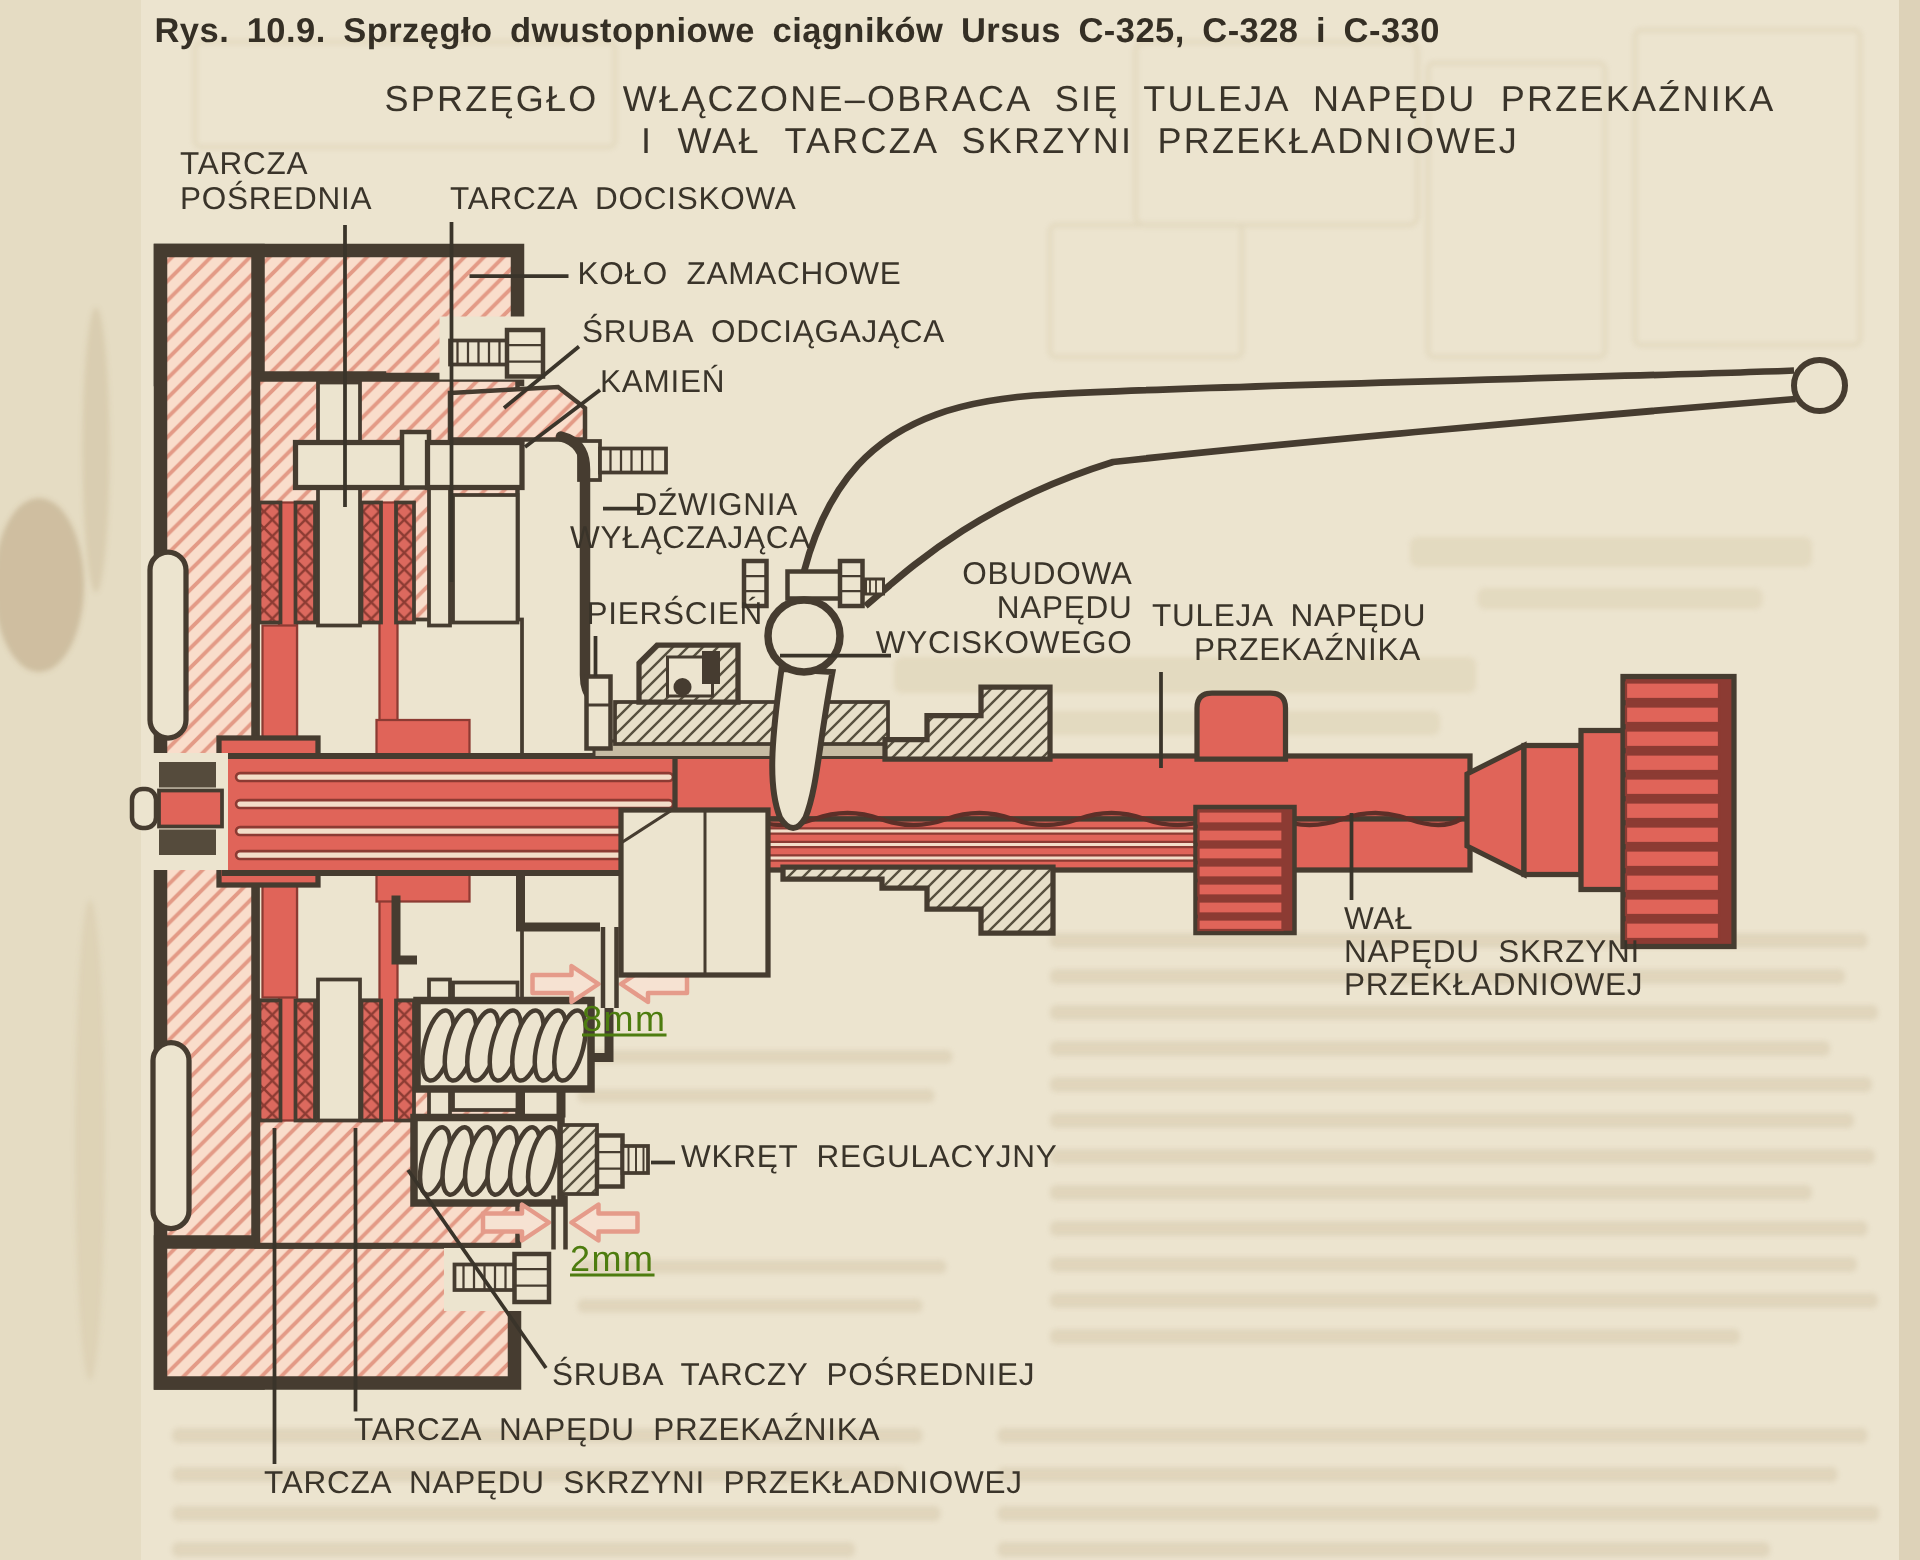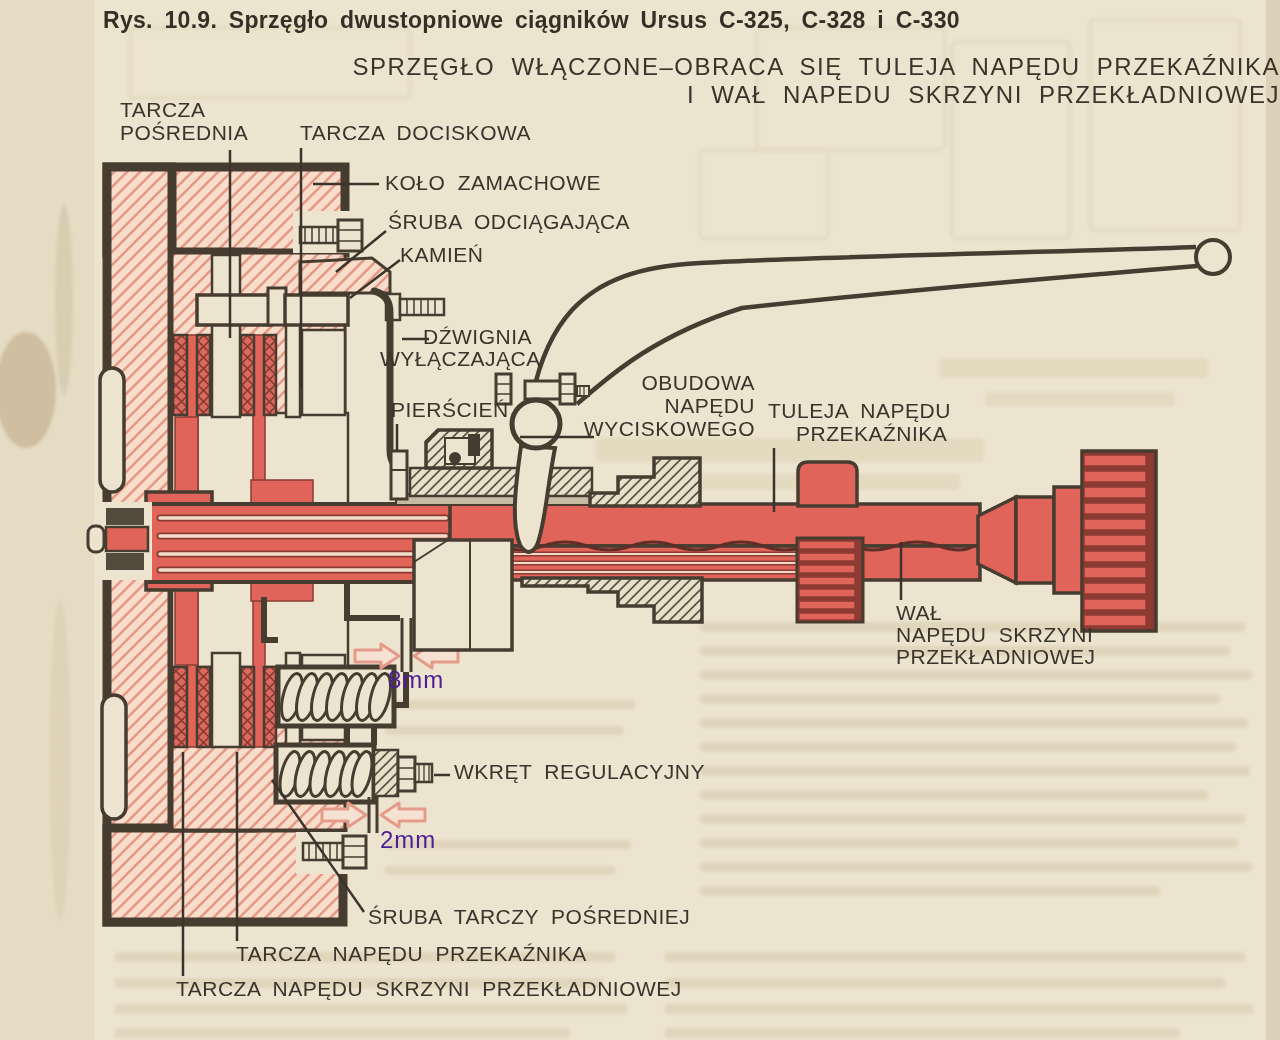--- a/index.html
+++ b/index.html
@@ -18,33 +18,33 @@
   }
   .lbl.right{text-align:right;}
   .lbl.center{text-align:right;}
   .caption{
     position:absolute;left:103px;top:7px;z-index:5;
     font-size:23px;font-weight:bold;letter-spacing:.3px;word-spacing:5px;
     color:#352f25;white-space:nowrap;
   }
   .title-line{
     position:absolute;left:160px;width:1120px;z-index:5;
-    text-align:right;font-size:24px;letter-spacing:1.5px;word-spacing:8px;
+    text-align:center;font-size:24px;letter-spacing:1.5px;word-spacing:8px;
     color:#3a342a;white-space:nowrap;
   }
   .dim{
-    position:absolute;z-index:5;font-size:24px;letter-spacing:1px;color:#4c1d95;
+    position:absolute;z-index:5;font-size:24px;letter-spacing:1px;color:#4d7c0f;text-decoration:underline;
   }
 </style>
 </head>
 <body>
 
 <div class="caption">Rys. 10.9. Sprzęgło dwustopniowe ciągników Ursus C-325, C-328 i C-330</div>
 <div class="title-line" style="top:53px">SPRZĘGŁO WŁĄCZONE–OBRACA SIĘ TULEJA NAPĘDU PRZEKAŹNIKA</div>
-<div class="title-line" style="top:81px">I WAŁ NAPEDU SKRZYNI PRZEKŁADNIOWEJ</div>
+<div class="title-line" style="top:81px">I WAŁ TARCZA SKRZYNI PRZEKŁADNIOWEJ</div>
 
 <div class="lbl" style="left:120px;top:99px">TARCZA</div>
 <div class="lbl" style="left:120px;top:122px">POŚREDNIA</div>
 <div class="lbl" style="left:300px;top:122px">TARCZA DOCISKOWA</div>
 <div class="lbl" style="left:385px;top:172px">KOŁO ZAMACHOWE</div>
 <div class="lbl" style="left:388px;top:211px">ŚRUBA ODCIĄGAJĄCA</div>
 <div class="lbl" style="left:400px;top:244px">KAMIEŃ</div>
 <div class="lbl right" style="left:380px;top:326px;width:152px">DŹWIGNIA</div>
 <div class="lbl right" style="left:380px;top:348px;width:152px">WYŁĄCZAJĄCA</div>
 <div class="lbl" style="left:391px;top:399px">PIERŚCIEŃ</div>

